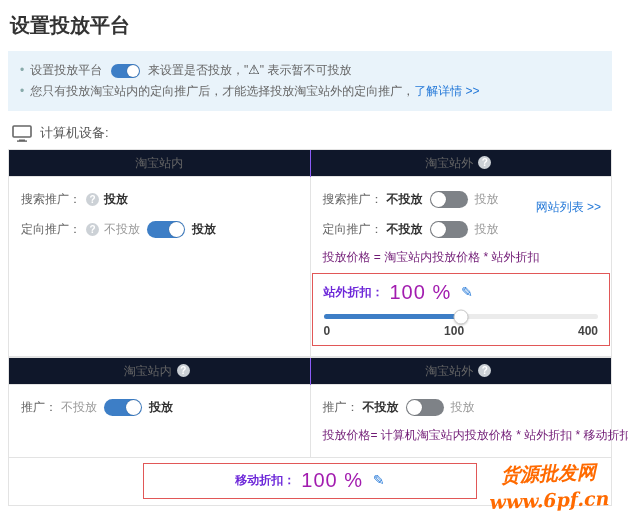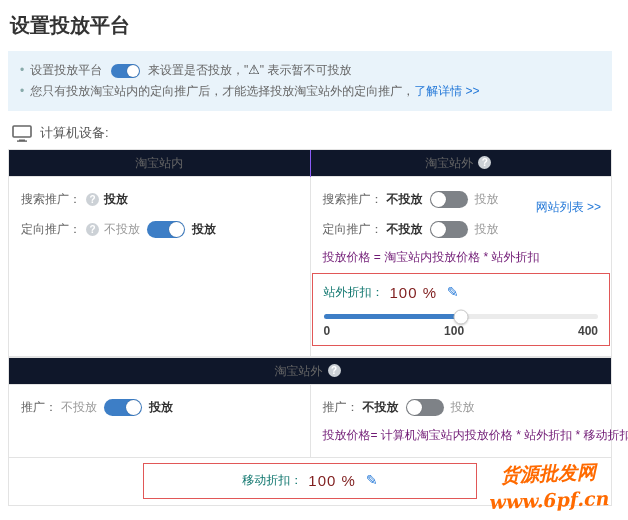--- a/index.html
+++ b/index.html
@@ -58,22 +58,22 @@
   .t-md .knob { width:15px; height:15px; }
   .t-sm .knob { width:12px; height:12px; }
   .k-right { right:1px; } .k-left { left:1px; }
 
   .formula { color:#701a75; margin:4px 0 2px; height:18px; white-space:nowrap; }
 
   
   .redbox { border:1px solid #e15757; }
   .redbox-computer { margin:6px -11px 0 -11px; padding:7px 11px 7px; }
   .disc-row { display:flex; align-items:center; height:22px; }
-  .disc-label { font-weight:normal; color:#0f766e; }
-  .disc-value { color:#7f1d1d; font-size:15px; margin-left:6px; letter-spacing:1px; }
+  .disc-label { font-weight:bold; color:#6d28d9; }
+  .disc-value { color:#a21caf; font-size:20px; margin-left:6px; letter-spacing:1px; }
   .edit-icon { color:#2579d8; font-size:14px; margin-left:10px; cursor:pointer; line-height:14px; }
 
   .slider { margin-top:11px; position:relative; }
   .track { height:5px; background:#ebebeb; border-radius:3px; position:relative; cursor:pointer; }
   .fill { position:absolute; left:0; top:0; height:5px; width:50%; background:#3d7ec6; border-radius:3px 0 0 3px; }
   .sknob {
     position:absolute; left:50%; top:50%; transform:translate(-50%,-50%);
     width:15px; height:15px; background:#fff; border:1px solid #c9c9c9;
     border-radius:50%; box-shadow:0 1px 2px rgba(0,0,0,.18); cursor:pointer;
   }
@@ -184,20 +184,23 @@
           </div>
         </div>
       </div>
     </div>
   </div>
 
 
   <div class="table">
     <div class="thead">
       <div class="th">
+        <span>淘宝站内</span><span class="help">?</span>
+      </div>
+      <div class="th">
         <span>淘宝站外</span><span class="help">?</span>
       </div>
     </div>
     <div class="tbody">
       <div class="td">
         <div class="ctl-row">
           <span>推广：</span>
           <span class="state-dim" style="margin-left:4px">不投放</span>
           <span class="toggle t-md t-on">
               <span class="knob k-right"></span>

